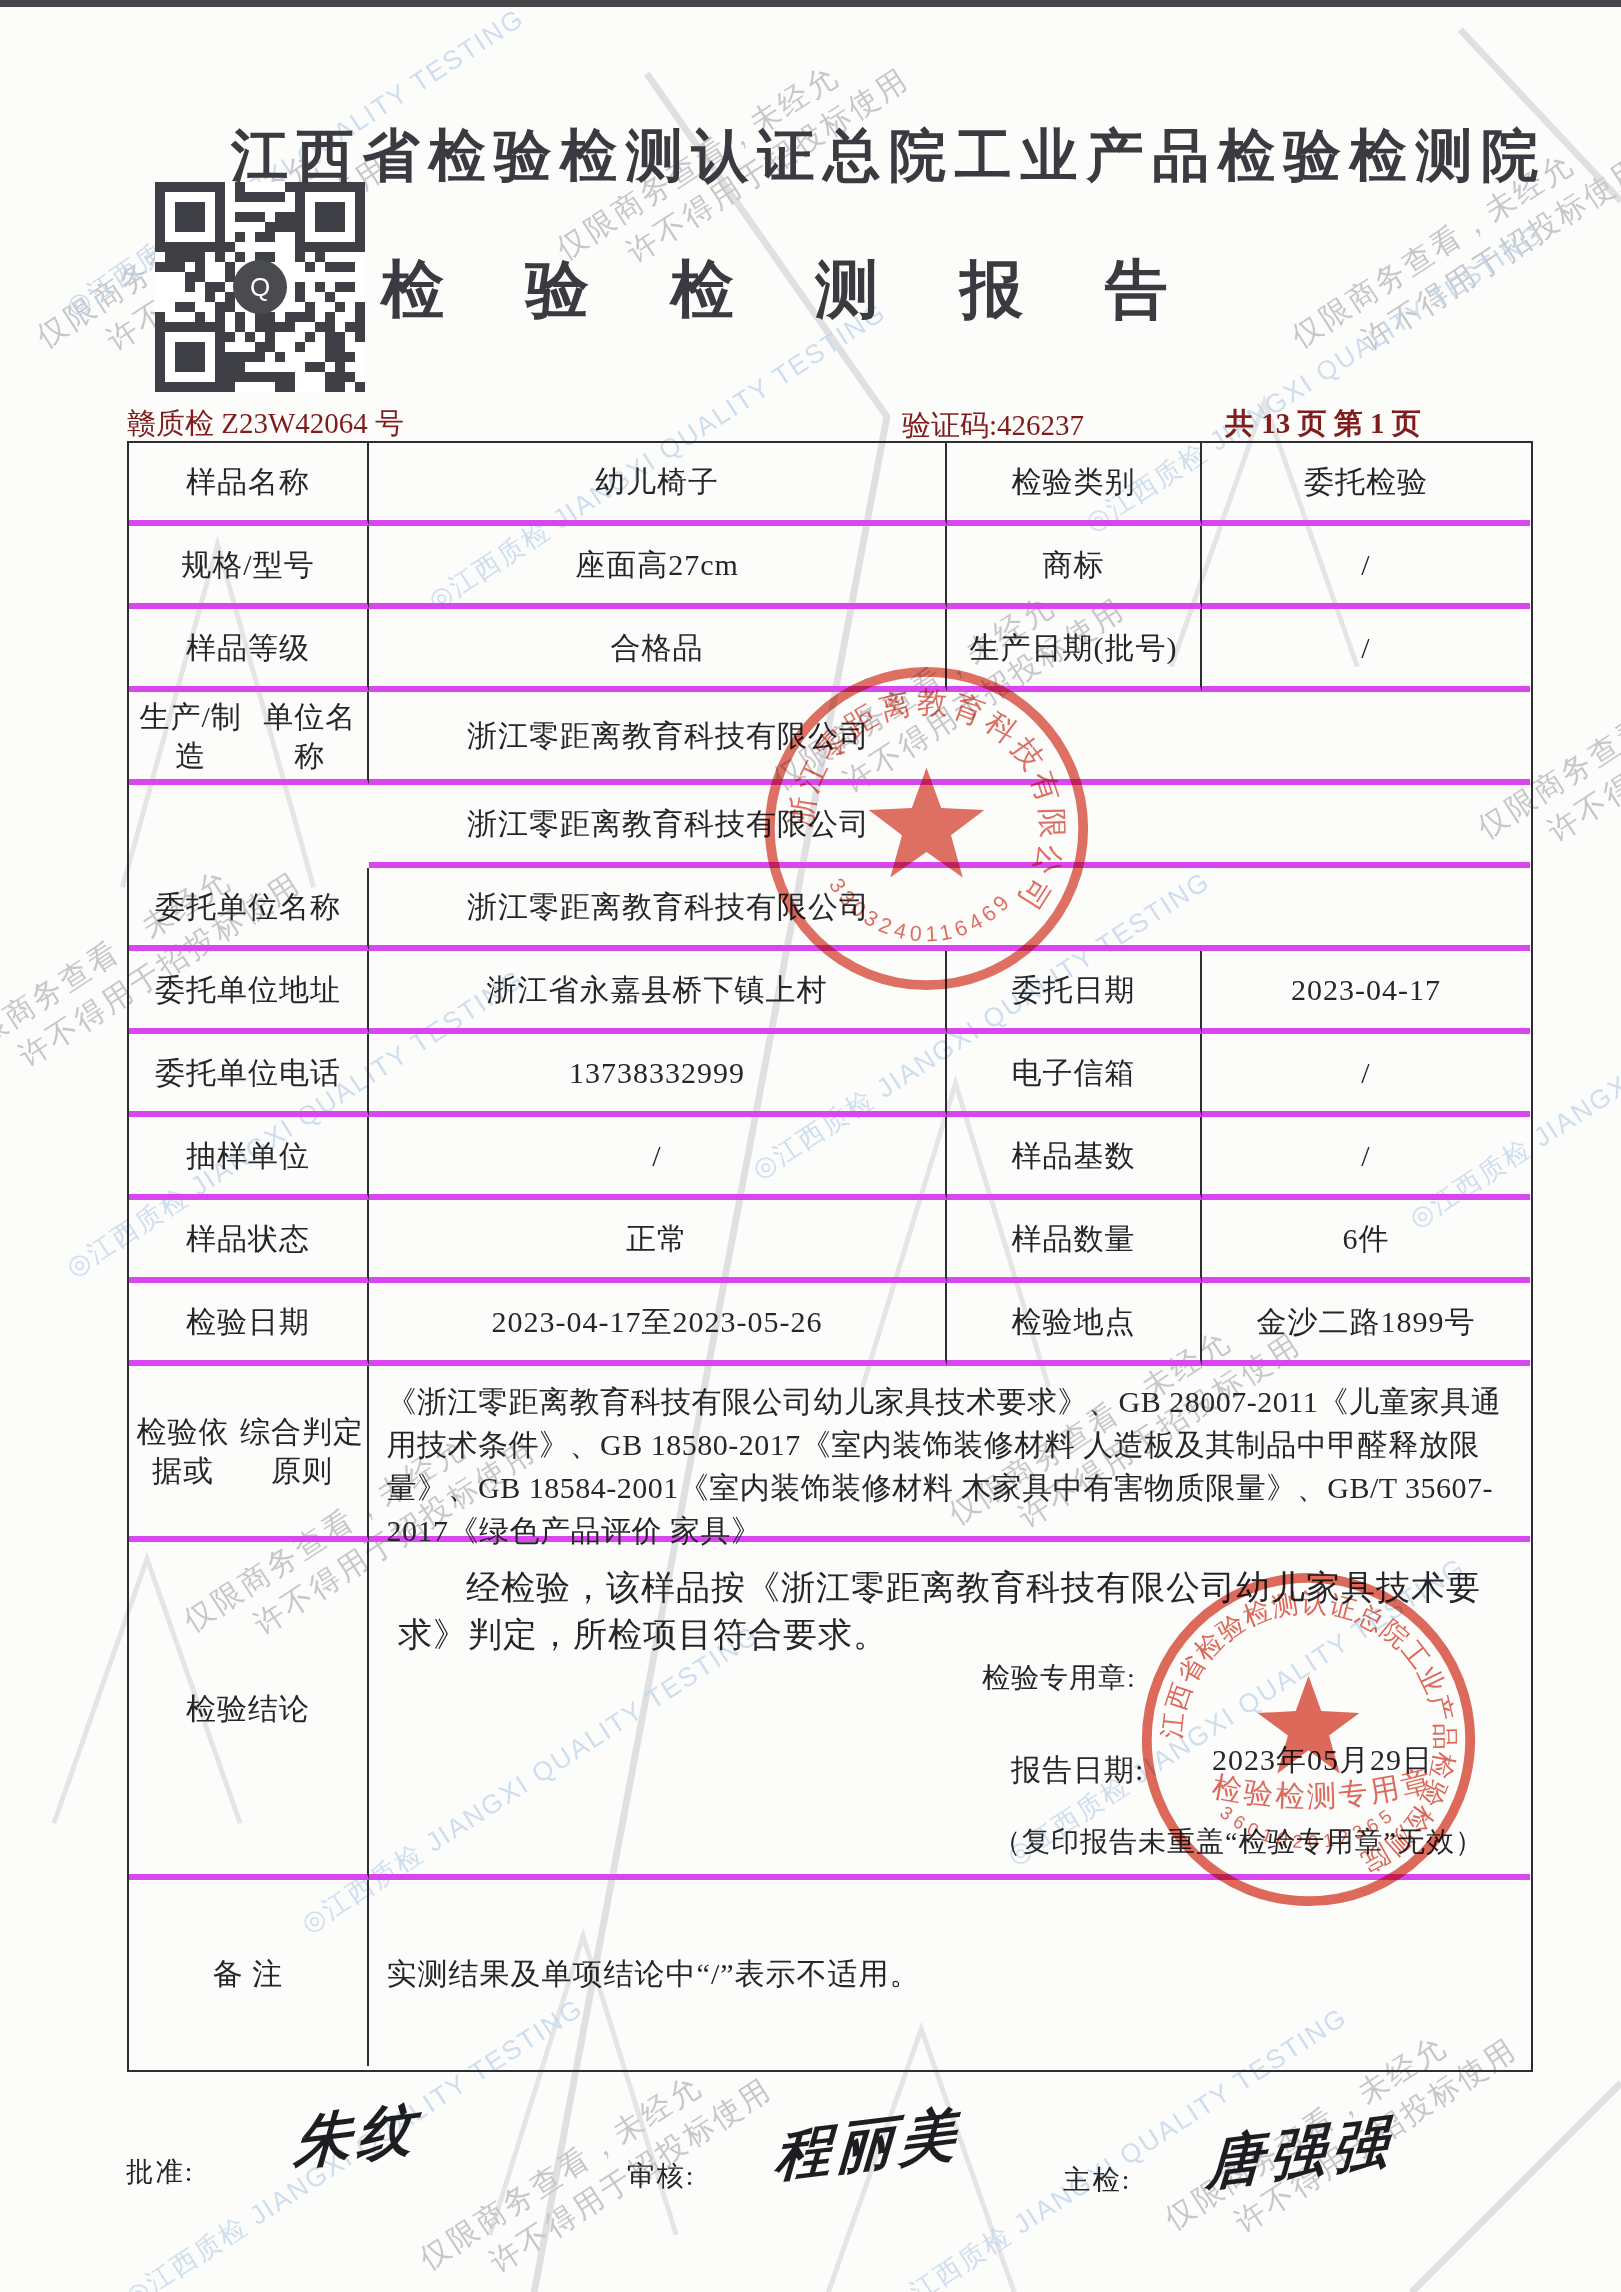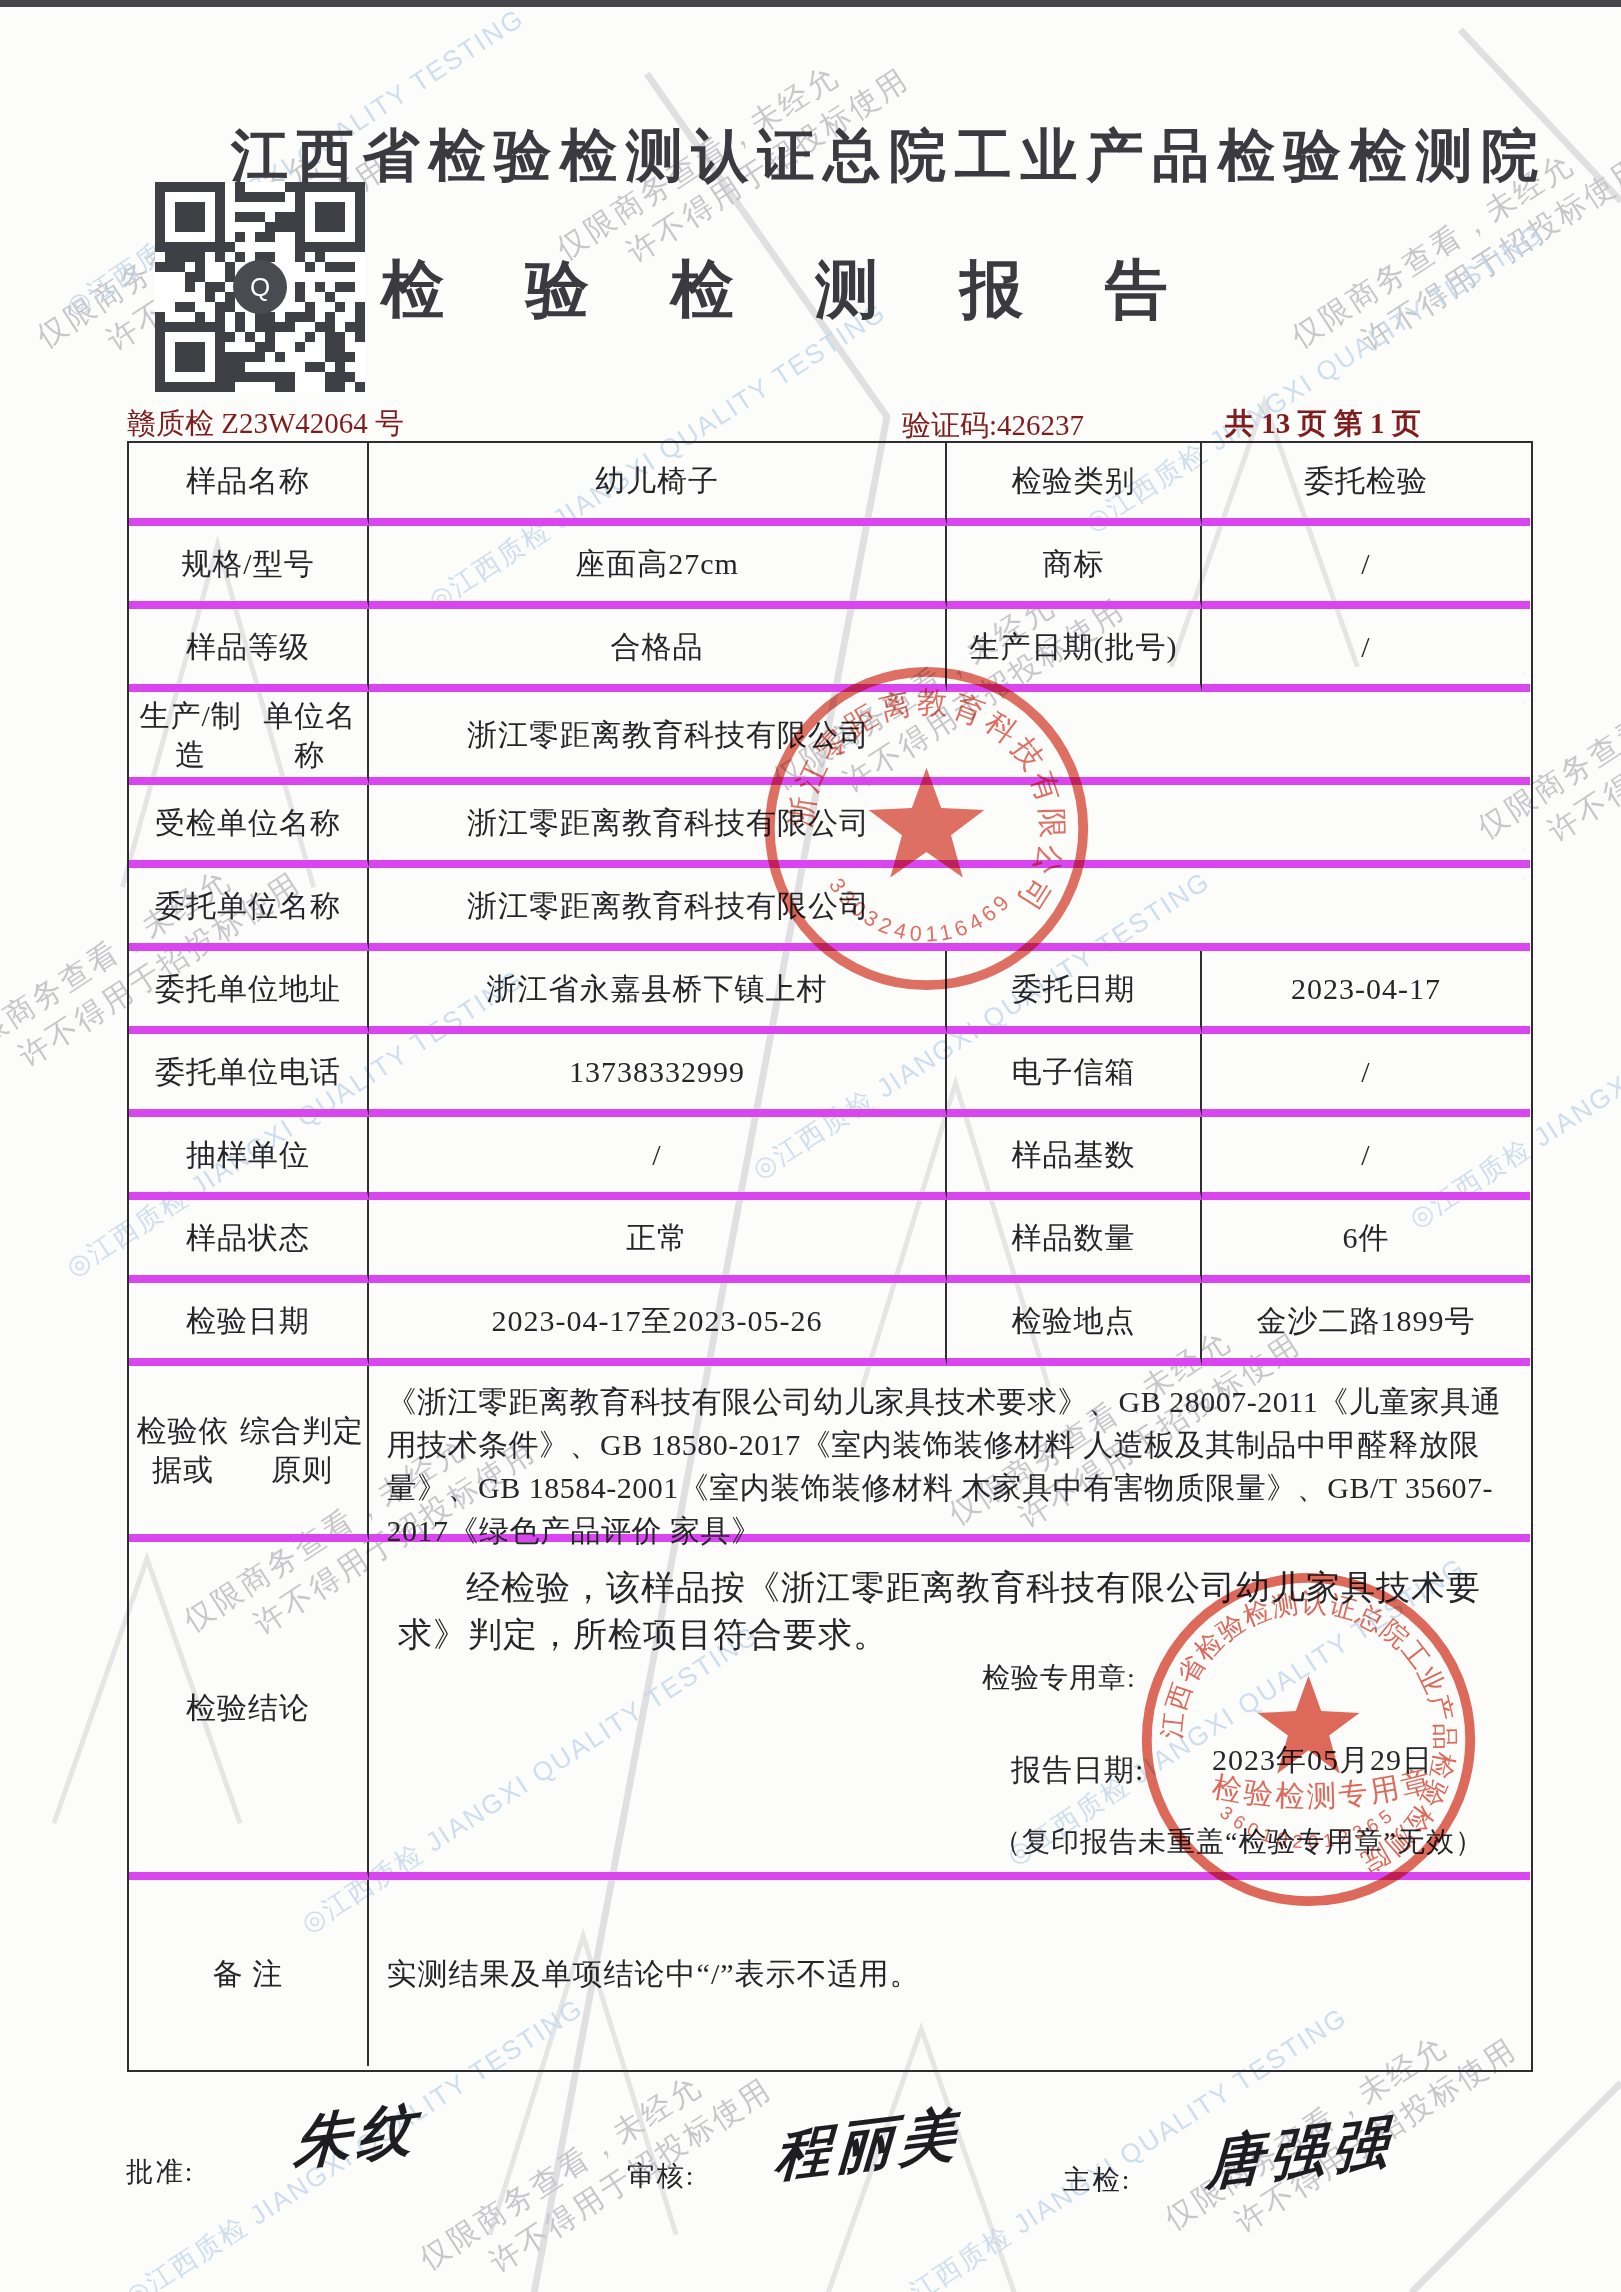--- a/index.html
+++ b/index.html
@@ -24,21 +24,21 @@
                 transform:translateX(-19.6px);}
   .info-line span{position:absolute;z-index:2;font-size:29px;color:#7f1d1d;white-space:nowrap;}
   #report-no{left:127px;top:404px;}
   #verify-code{left:902px;top:406px;}
   #page-info{left:1225px;top:404px;font-weight:bold;}
   
   #tbl{position:absolute;left:127px;top:441px;width:1402px;height:1627px;z-index:2;
        display:grid;grid-template-columns:240px 578px 255px 328px;
        grid-template-rows:83px 83px 83px 93px 83px 83px 83px 83px 83px 83px 83px 176px 338px 186px;
        border:2.9px solid #2e2e32;background:transparent;}
-  .c{border-right:2px solid #2f2f33;border-bottom:8px solid #d946ef;
+  .c{border-right:2px solid #2f2f33;border-bottom:6px solid #d946ef;
      display:flex;align-items:center;justify-content:center;
      font-size:30px;letter-spacing:1px;text-align:center;line-height:1.3;}
   .er{border-right:none;} .eb{border-bottom:none;}
   .span3{grid-column:2/5;}
   .lbl{flex-direction:row;}
   .bias{justify-content:flex-start;padding-left:98px;}
   .basis{justify-content:flex-start;align-items:flex-start;text-align:left;
          padding:13.7px 15.7px 7.8px 17.6px;font-size:30px;line-height:43px;letter-spacing:0.5px;}
   .concl{position:relative;display:block;}
   .concl .para{position:absolute;left:29px;right:27.4px;top:21.6px;text-align:left;
@@ -289,21 +289,20 @@
     <div class="c">合格品</div>
     <div class="c">生产日期(批号)</div>
     <div class="c er">/</div>
 
     <div class="c lbl">
       <span>生产/制造</span>
       <span>单位名称</span>
     </div>
     <div class="c er span3 bias">浙江零距离教育科技有限公司</div>
 
-    <div class="c">受检单位名称</div>
     <div class="c er span3 bias">浙江零距离教育科技有限公司</div>
 
     <div class="c">委托单位名称</div>
     <div class="c er span3 bias">浙江零距离教育科技有限公司</div>
 
     <div class="c">委托单位地址</div>
     <div class="c">浙江省永嘉县桥下镇上村</div>
     <div class="c">委托日期</div>
     <div class="c er">2023-04-17</div>
 

